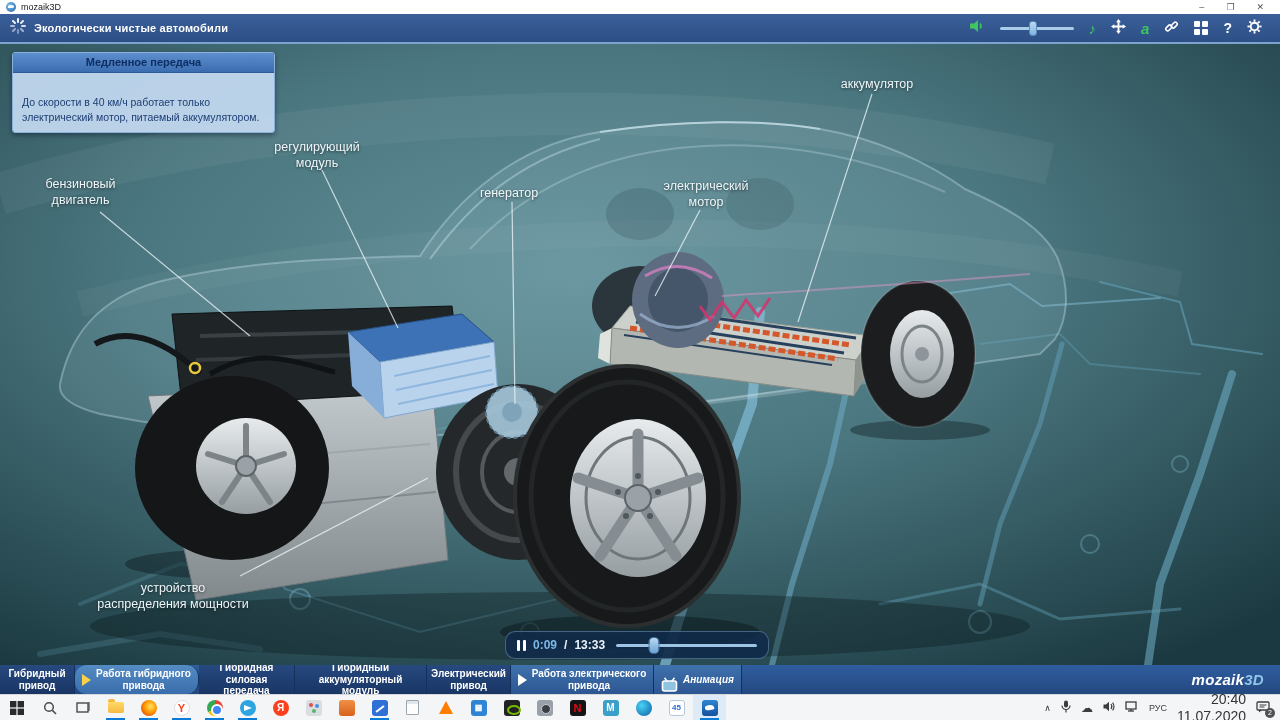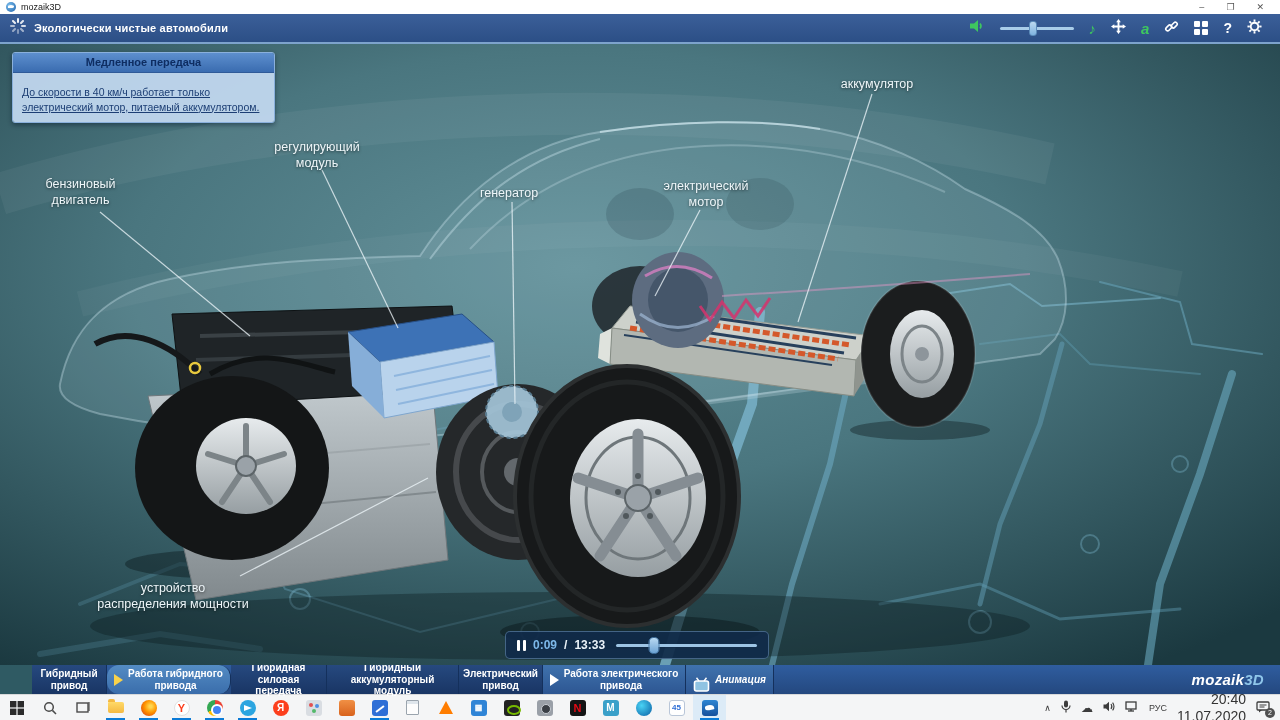--- a/index.html
+++ b/index.html
@@ -25,33 +25,33 @@
   .grid-ico { display:grid; grid-template-columns:6px 6px; grid-template-rows:6px 6px; gap:2px; }
   .grid-ico i { background:#fff; border-radius:1px; }
 
   
   .scene { position:relative; width:1280px; height:621px; overflow:hidden; }
   .scene svg.bg { position:absolute; inset:0; }
   .label { position:absolute; color:#eef6f9; font-size:12.5px; line-height:1.3; text-align:center; white-space:pre-line; text-shadow:0 1px 3px rgba(0,0,0,.55); }
 
   .info { position:absolute; left:12px; top:8px; width:263px; border:1px solid #8ab0dc; border-radius:3px; overflow:hidden; box-shadow:0 2px 5px rgba(0,15,35,.45); }
   .info-h { background:linear-gradient(#5d8fce,#3a6cb0); color:#0e2d62; font-weight:bold; font-size:11px; text-align:center; padding:3px 0 4px; border-bottom:1px solid #2f5a98; }
-  .info-b { background:rgba(193,216,239,.94); color:#1c3e74; font-size:10.5px; padding:12px 9px 8px; line-height:1.4;text-decoration:underline; }
-
-  .player { position:absolute; left:505px; top:587px; width:264px; height:28px; background:rgba(16,42,74,.88); border:1px solid rgba(130,170,210,.45); border-radius:5px; display:flex; align-items:center; padding:0 11px; gap:7px; }
+  .info-b { background:rgba(193,216,239,.94); color:#1c3e74; font-size:10.5px; padding:22px 9px 8px; line-height:1.4; }
+
+  .player { position:absolute; left:505px; top:587px; width:264px; height:28px; background:rgba(16,42,74,.88); border:1px solid rgba(130,170,210,.45); border-radius:10px; display:flex; align-items:center; padding:0 11px; gap:7px; }
   .pause-ico { display:flex; gap:3px; cursor:pointer; }
   .pause-ico i { width:3px; height:11px; background:#fff; border-radius:1px; }
   .pt { font-size:12px; font-weight:bold; }
   .pt-cur { color:#7db8ea; }
   .pt-tot { color:#eaf2f8; }
   .ptrack { position:relative; flex:1; height:3px; background:#9dc4e4; border-radius:2px; margin-left:4px; cursor:pointer; }
   .pthumb { position:absolute; top:-7px; width:11px; height:17px; background:linear-gradient(#b8d9f2,#6da3d4); border:1px solid #4a7cab; border-radius:5px; transform:translateX(-50%); }
 
   
-  .tabbar { height:29px; display:flex; background:linear-gradient(#2f5d9f,#24487f); align-items:stretch;margin-left:32px; }
+  .tabbar { height:29px; display:flex; background:linear-gradient(#2f5d9f,#24487f); align-items:stretch; }
   .tab { display:flex; align-items:center; justify-content:center; gap:5px; color:#fff; font-weight:bold; font-size:10px; line-height:1.15; text-align:center; white-space:pre-line; border-right:1px solid #14305c; background:linear-gradient(#26497f,#193564); padding:0 4px; cursor:pointer; }
   .tab.active { background:linear-gradient(#548cc4,#3a6dab); }
   .tab.medium { background:linear-gradient(#3f72ad,#2d5692); }
   .play-y { width:0; height:0; border-top:6px solid transparent; border-bottom:6px solid transparent; border-left:9px solid #f8d24a; flex:none; }
   .play-w { width:0; height:0; border-top:6px solid transparent; border-bottom:6px solid transparent; border-left:9px solid #fff; flex:none; }
   .tab-fill { flex:1; display:flex; align-items:center; justify-content:flex-end; padding-right:16px; }
   .logo { font-style:italic; font-weight:bold; font-size:15px; color:#fff; letter-spacing:.3px; }
   .logo .threed { color:#8fc6ea; }
 
   

